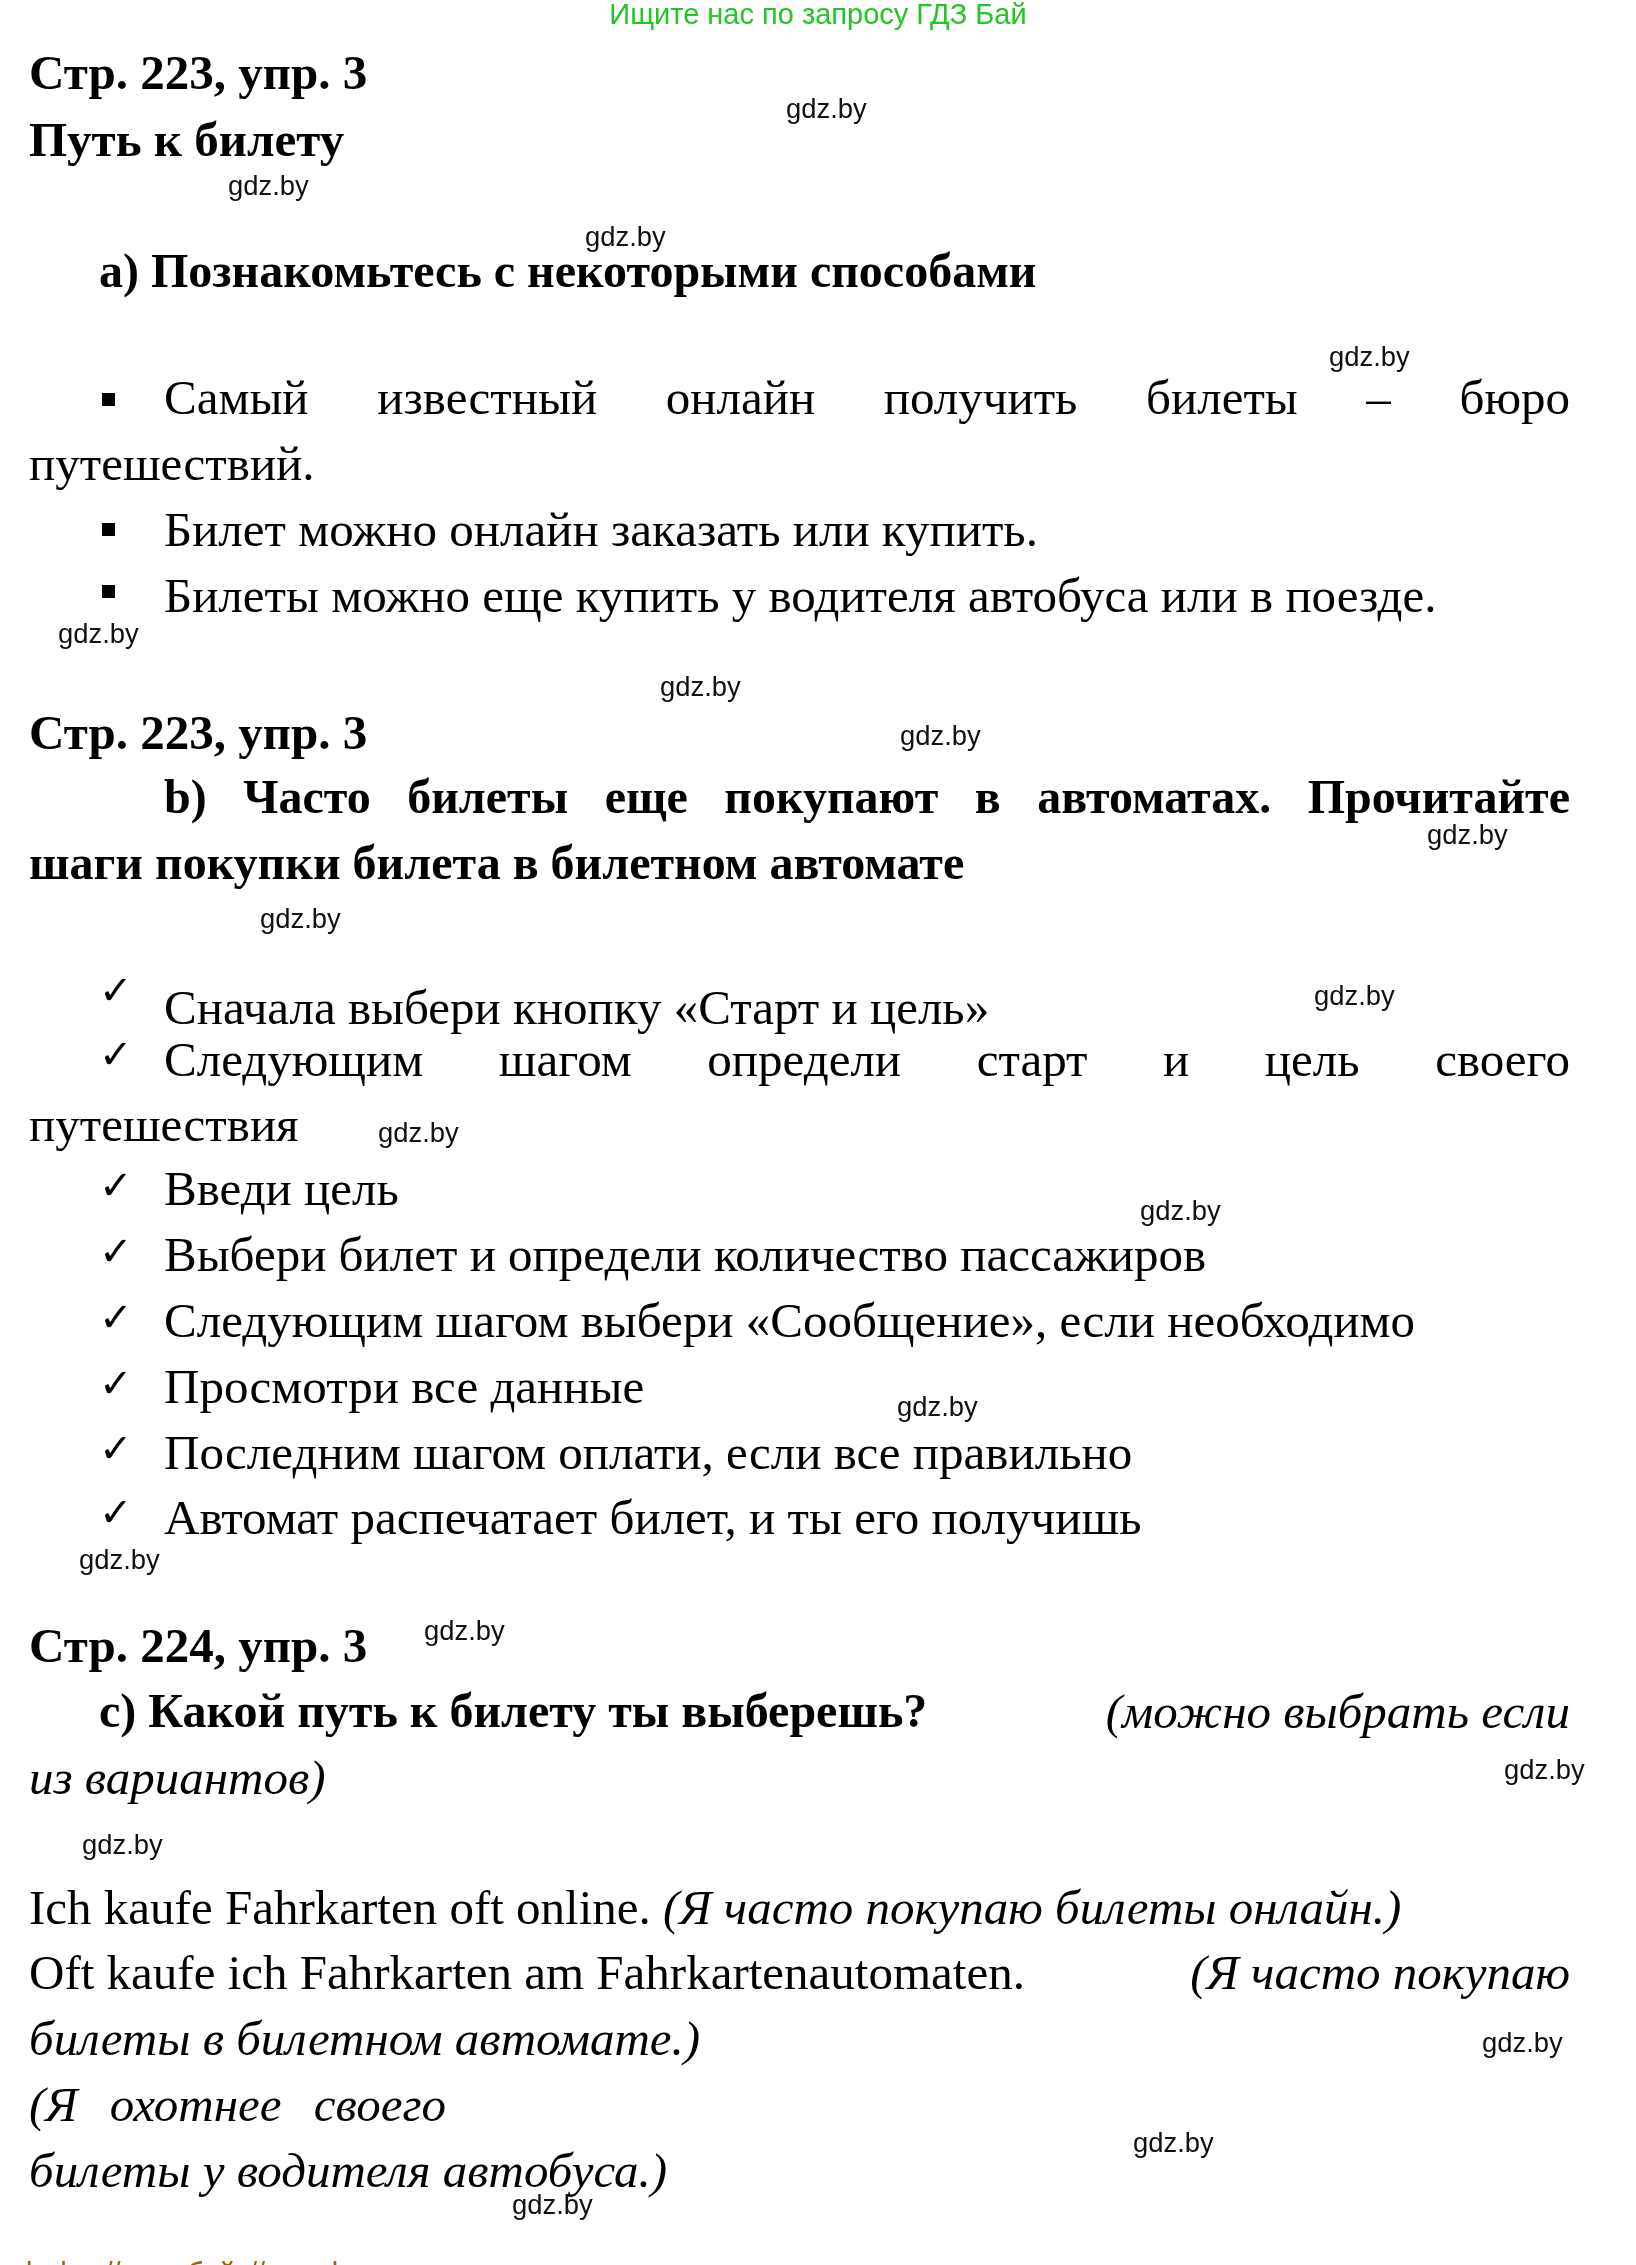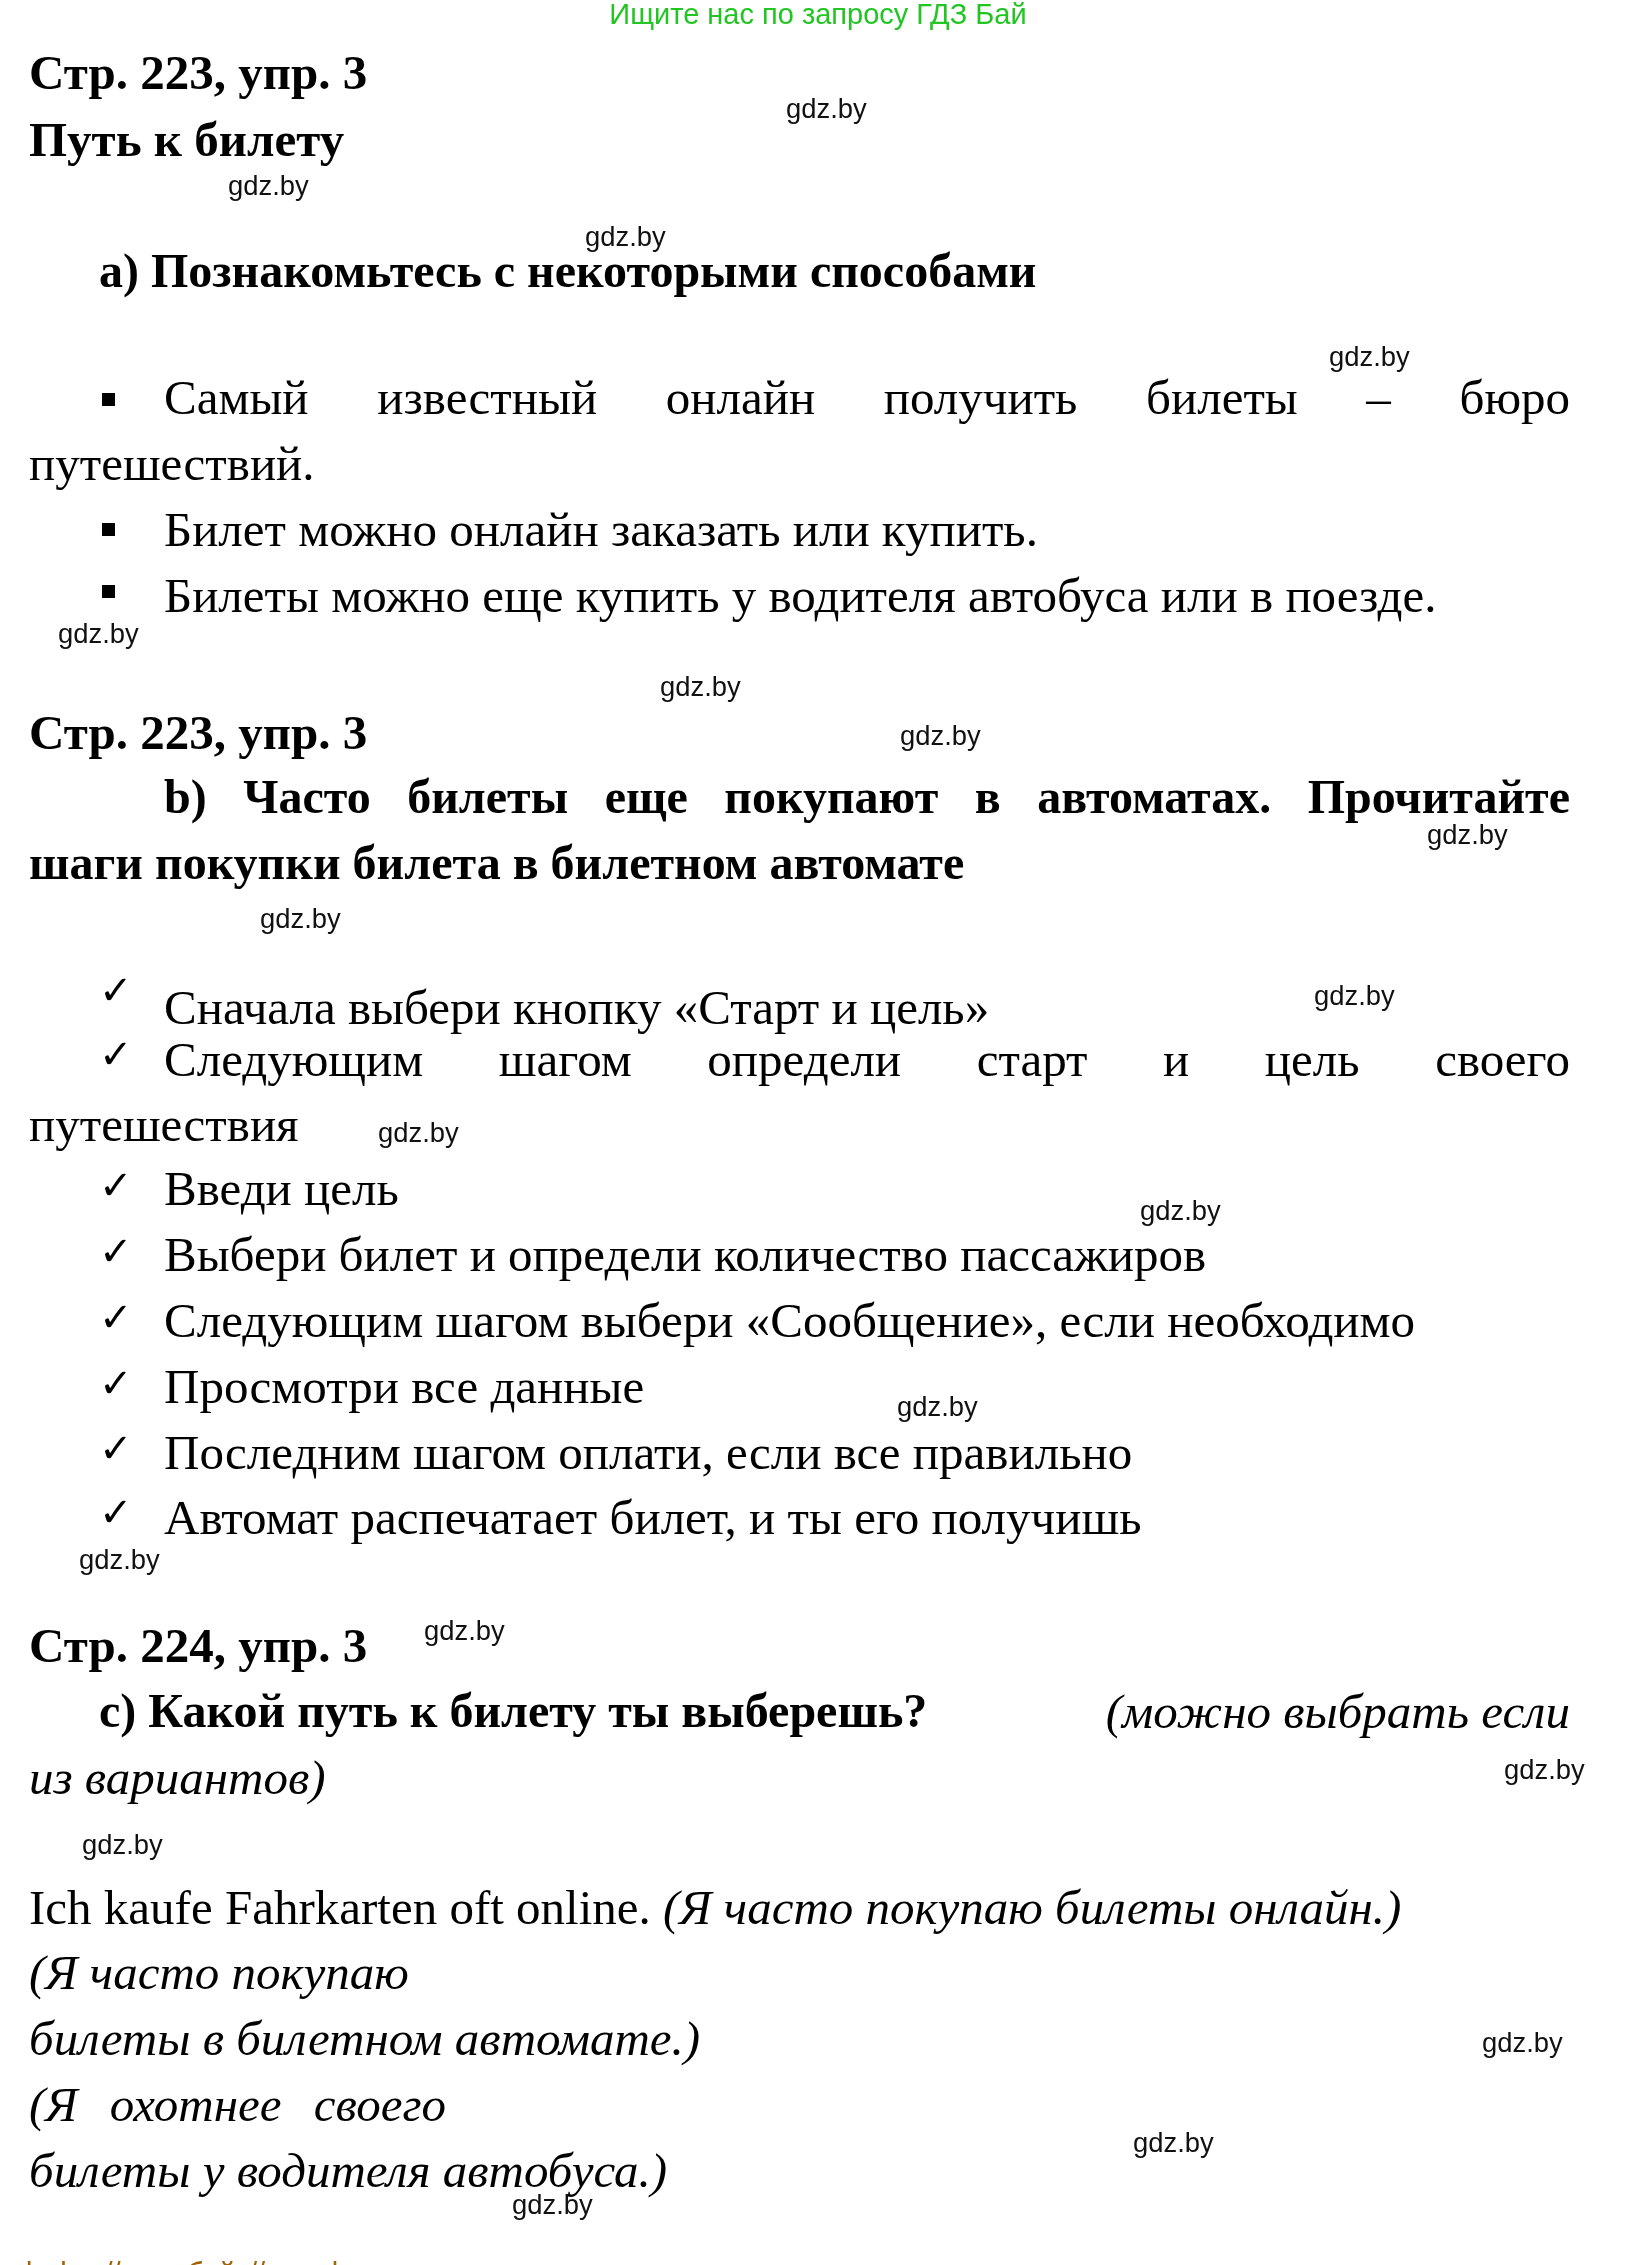--- a/index.html
+++ b/index.html
@@ -78,20 +78,21 @@
 </div>
 <div class="abs txt it" style="left:29px;top:1749px;">из вариантов)</div>
 <div class="abs wm" style="left:1504px;top:1754px;">gdz.by</div>
 <div class="abs wm" style="left:82px;top:1829px;">gdz.by</div>
 
 <div class="abs txt" style="left:29px;top:1879px;">
   <span>Ich kaufe Fahrkarten oft online.</span>
   <span class="it">(Я часто покупаю билеты онлайн.)</span>
 </div>
 <div class="abs txt" style="left:29px;top:1944px;width:1541px;display:flex;justify-content:space-between;">
+  <span>Oft kaufe ich Fahrkarten am Fahrkartenautomaten.</span>
   <span class="it">(Я часто покупаю</span>
 </div>
 <div class="abs txt it" style="left:29px;top:2010px;">билеты в билетном автомате.)</div>
 <div class="abs wm" style="left:1482px;top:2027px;">gdz.by</div>
 <div class="abs txt" style="left:29px;top:2076px;width:1541px;display:flex;justify-content:space-between;">
   <span class="it" style="word-spacing:20px;">(Я охотнее своего</span>
 </div>
 <div class="abs wm" style="left:1133px;top:2127px;">gdz.by</div>
 <div class="abs txt it" style="left:29px;top:2142px;">билеты у водителя автобуса.)</div>
 <div class="abs wm" style="left:512px;top:2189px;">gdz.by</div>

